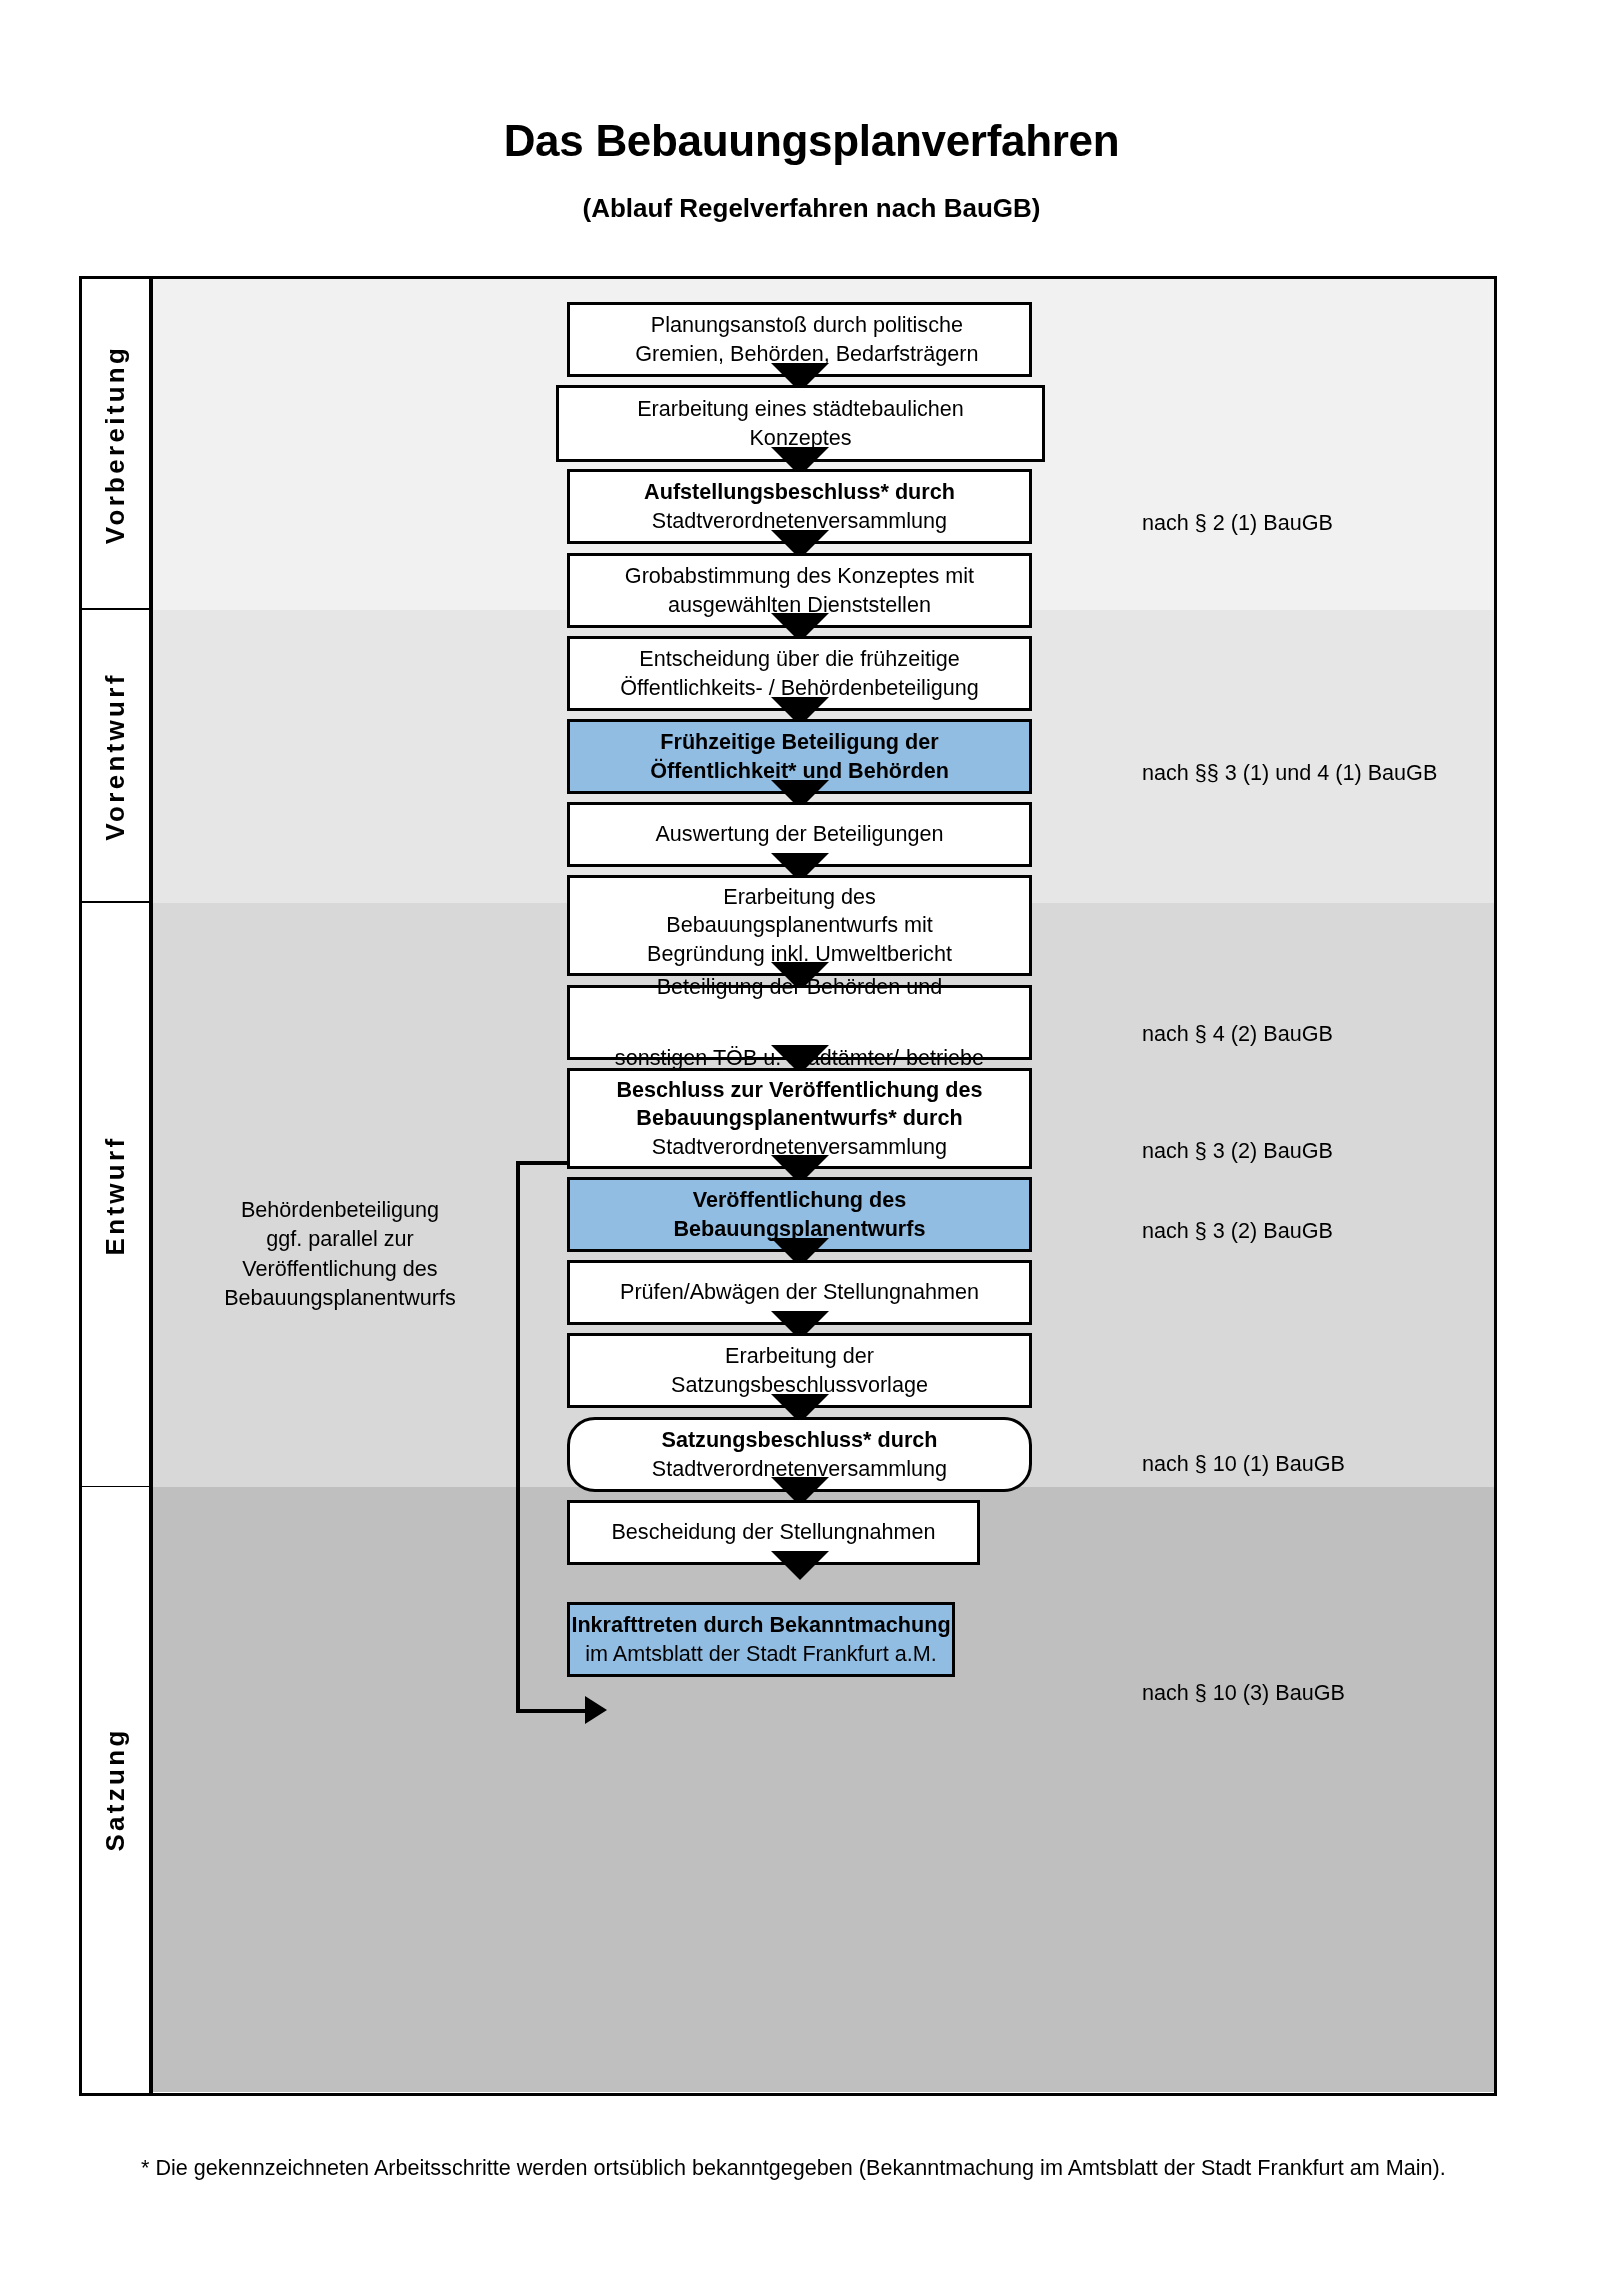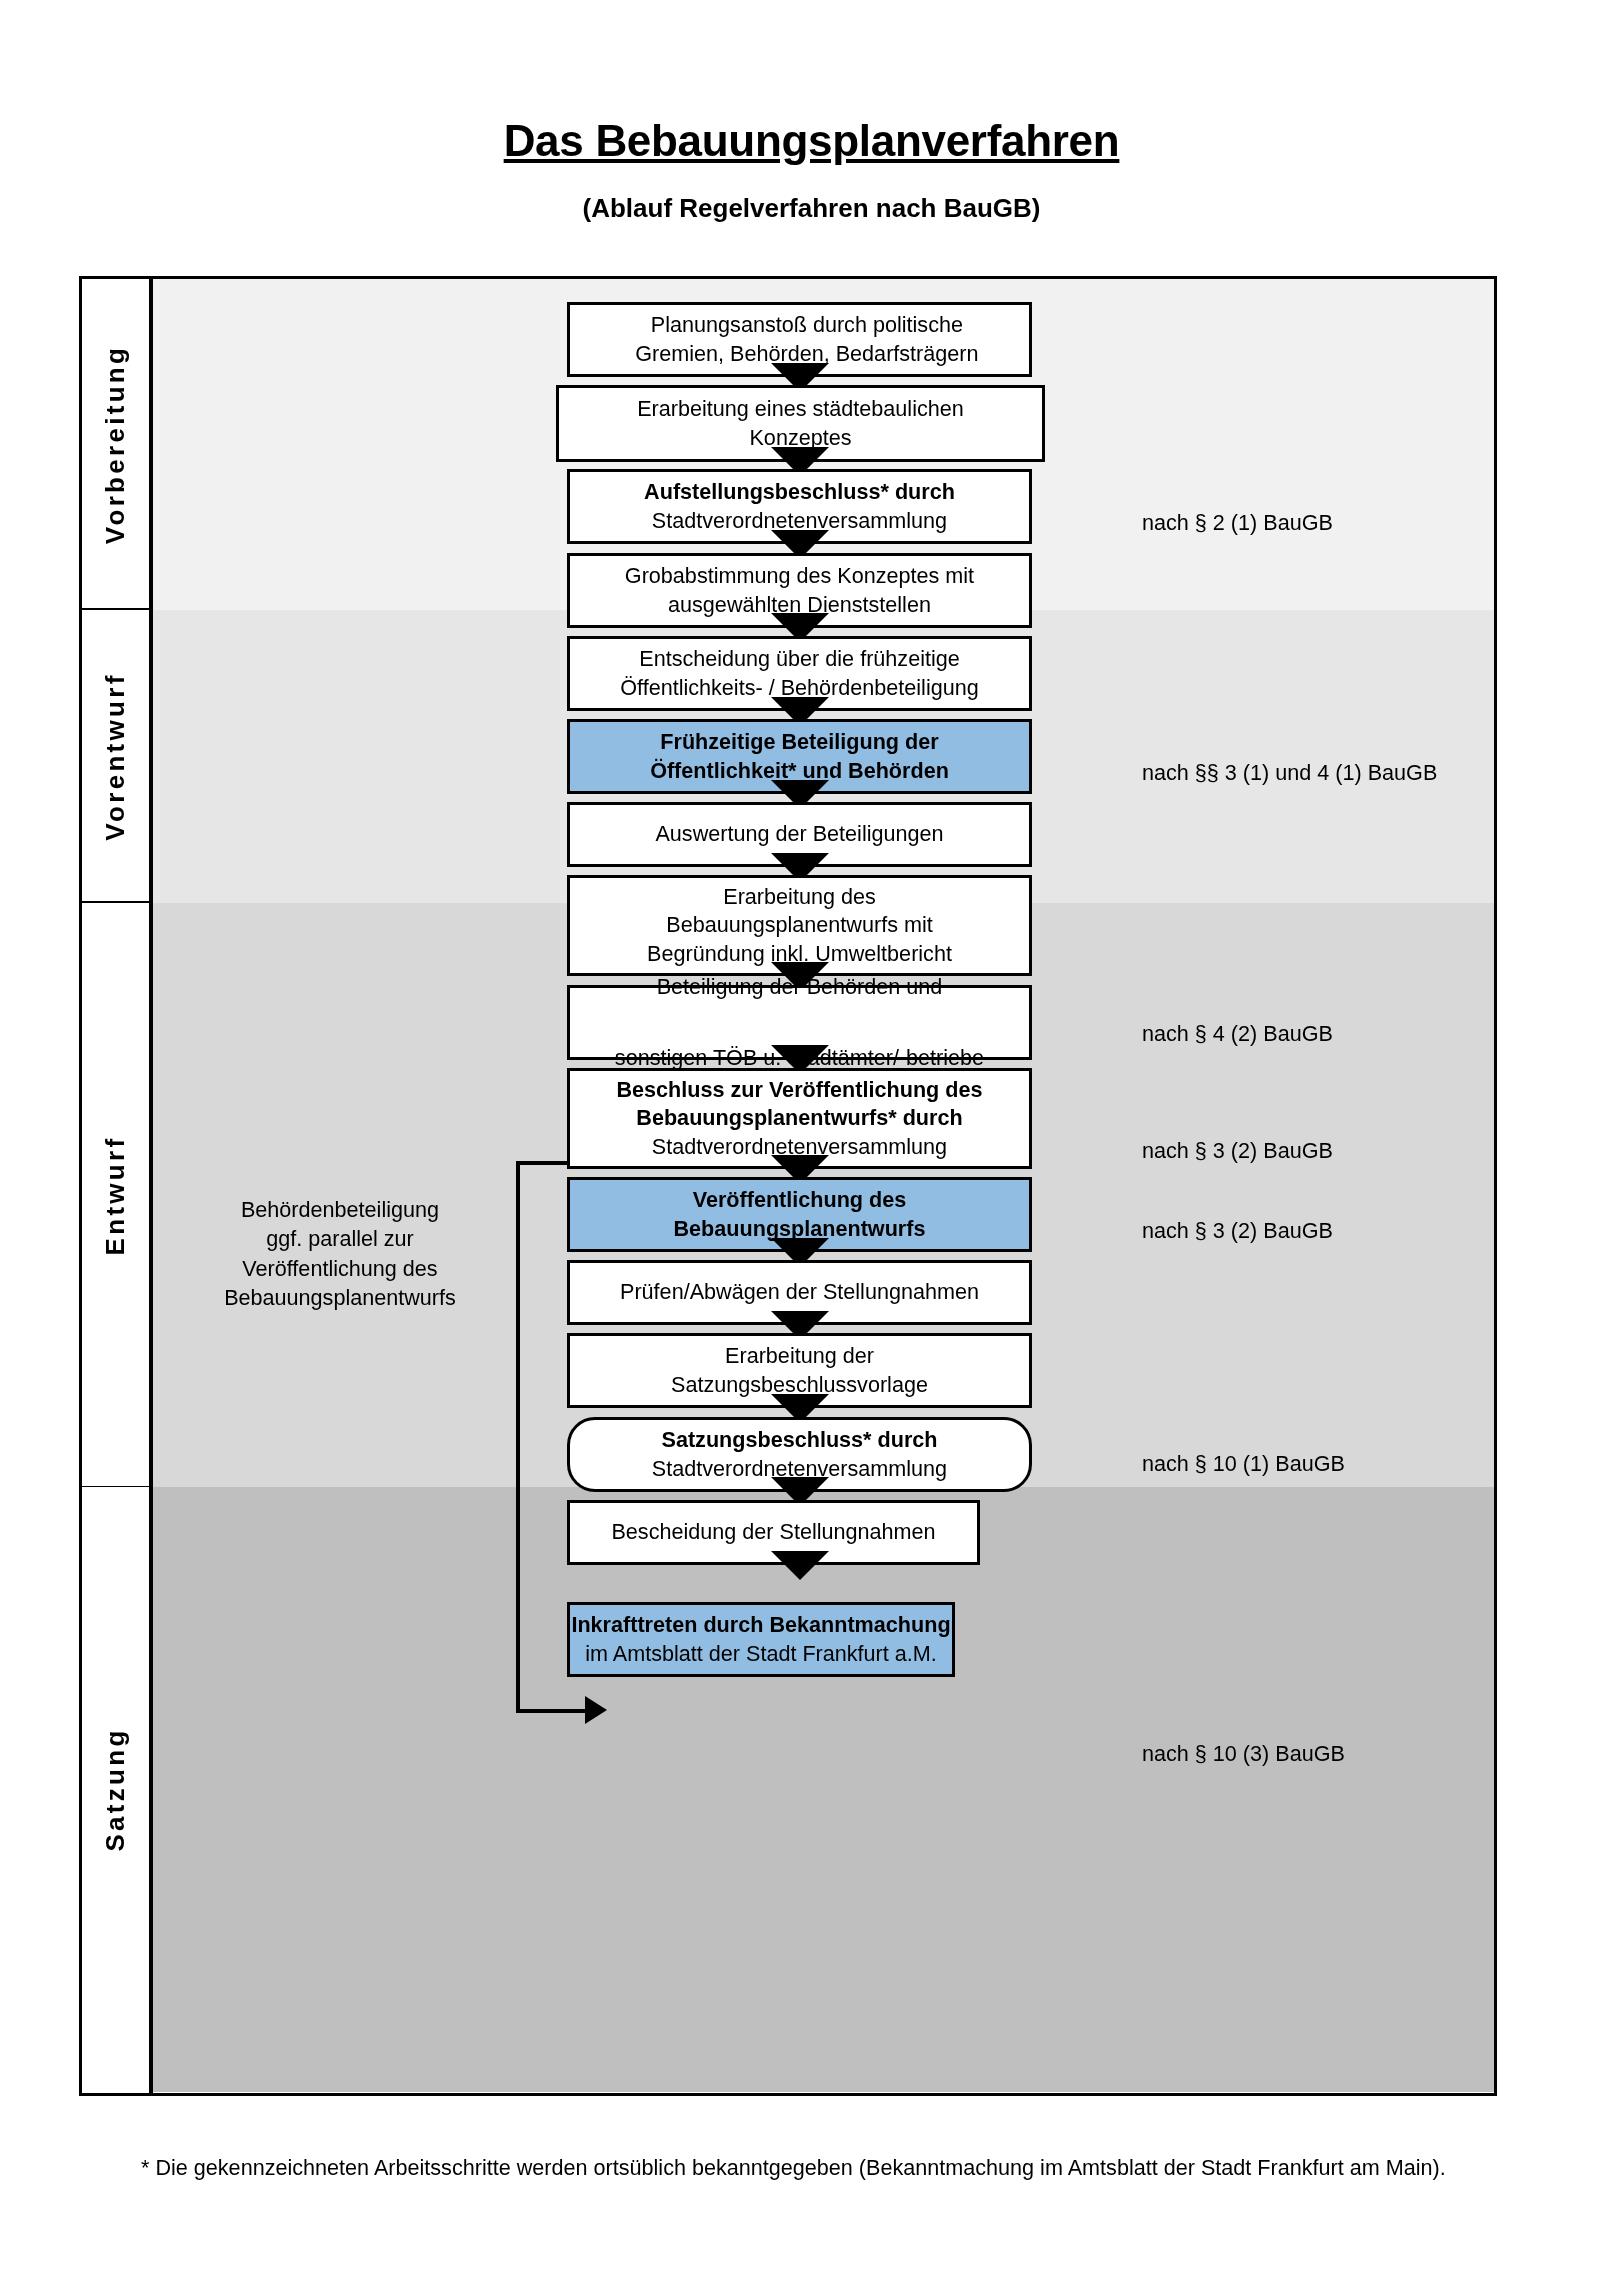--- a/index.html
+++ b/index.html
@@ -22,21 +22,20 @@
     left: 0;
     top: 117px;
     width: 1623px;
     text-align: center;
   }
   #main-title {
     font-size: 44px;
     font-weight: bold;
     letter-spacing: -0.3px;
     line-height: 1.1;
-    text-decoration: underline;
   }
   #subtitle {
     margin-top: 27.5px;
     font-size: 26px;
     font-weight: bold;
   }
 
   
   #chart-frame {
     position: absolute;
@@ -300,18 +299,18 @@
     <span class="ln b">Inkrafttreten durch Bekanntmachung</span>
     <span class="ln">im Amtsblatt der Stadt Frankfurt a.M.</span>
   </div>
 
   <div class="law-ref" style="left:1060px;top:231px;">nach § 2 (1) BauGB</div>
   <div class="law-ref" style="left:1060px;top:481px;">nach §§ 3 (1) und 4 (1) BauGB</div>
   <div class="law-ref" style="left:1060px;top:742px;">nach § 4 (2) BauGB</div>
   <div class="law-ref" style="left:1060px;top:859px;">nach § 3 (2) BauGB</div>
   <div class="law-ref" style="left:1060px;top:939px;">nach § 3 (2) BauGB</div>
   <div class="law-ref" style="left:1060px;top:1172px;">nach § 10 (1) BauGB</div>
-  <div class="law-ref" style="left:1060px;top:1462px;">nach § 10 (3) BauGB</div>
+  <div class="law-ref" style="left:1060px;top:1401px;">nach § 10 (3) BauGB</div>
 
 </div>
 
 <div id="footnote">* Die gekennzeichneten Arbeitsschritte werden ortsüblich bekanntgegeben (Bekanntmachung im Amtsblatt  der Stadt Frankfurt am Main).</div>
 
 
 </body></html>

